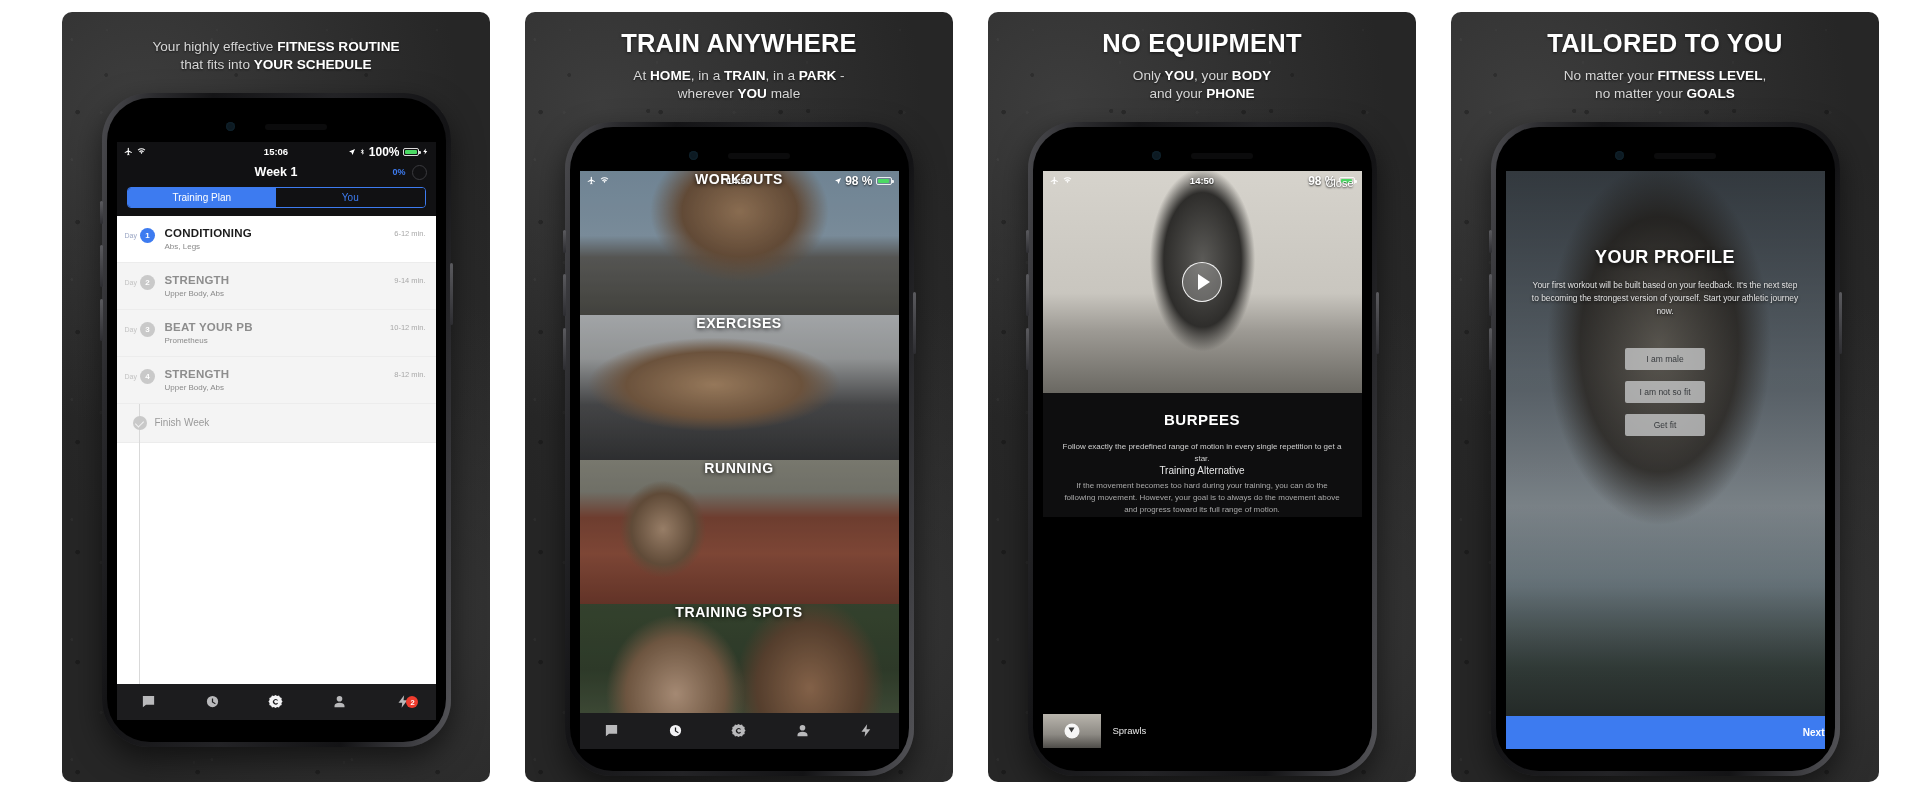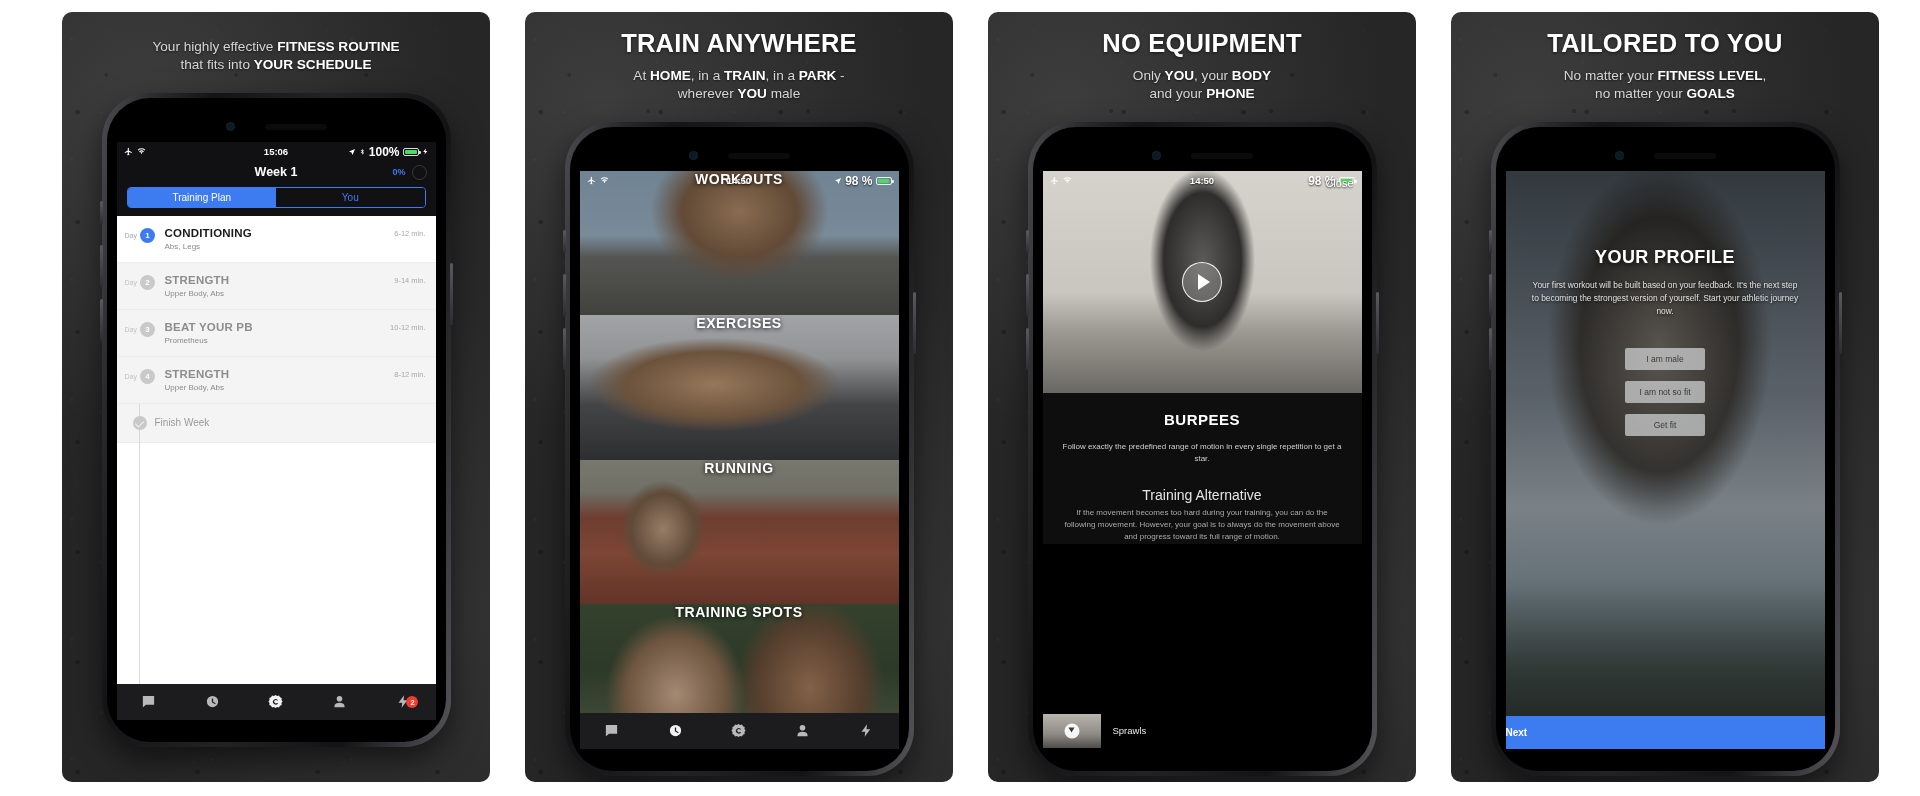--- a/index.html
+++ b/index.html
@@ -216,21 +216,21 @@
   .play {
     position: absolute; left: 50%; top: 50%; transform: translate(-50%,-50%);
     width: 40px; height: 40px; border-radius: 50%;
     background: rgba(255,255,255,.22); border: 1.5px solid rgba(255,255,255,.9);
     display: flex; align-items: center; justify-content: center;
   }
   .play::after { content:""; margin-left: 3px; border-left: 12px solid #fff; border-top: 8px solid transparent; border-bottom: 8px solid transparent; }
   .p3-body { background: #0e0e0f; padding: 18px 20px 0; text-align: center; color: #fff; }
   .p3-title { font-size: 15px; font-weight: bold; letter-spacing: .5px; }
   .p3-desc { margin-top: 13px; font-size: 8px; line-height: 1.5; color: #cfcfcf; }
-  .p3-alt-h { margin-top: 22px; font-size: 14px; color: #e6e6e6; }
+  .p3-alt-h { font-size: 10px; color: #e6e6e6; }
   .p3-alt-b { margin-top: 4px; font-size: 8px; line-height: 1.55; color: #a9a9a9; }
   .p3-bottom {
     position: absolute; left: 0; right: 16px; bottom: 0; height: 36px;
     background: #000; display: flex; align-items: center;
   }
   .p3-thumb { width: 58px; height: 34px; position: relative; flex: 0 0 auto;
     background: linear-gradient(180deg,#b9b5ad 0%,#8d8a84 60%,#4f4d49 100%); overflow: hidden; }
   .p3-thumb .dl {
     position: absolute; left: 50%; top: 50%; transform: translate(-50%,-50%);
     width: 15px; height: 15px; border-radius: 50%; background: rgba(255,255,255,.92);
@@ -251,21 +251,21 @@
   .p4-desc { margin-top: 11px; color: #e3e3e3; font-size: 8.4px; line-height: 1.55; text-shadow: 0 1px 3px rgba(0,0,0,.8); }
   .p4-opts { margin-top: 30px; display: flex; flex-direction: column; align-items: center; gap: 11px; }
   .p4-opt {
     background: rgba(210,212,214,.72); color: #36393c;
     font-size: 8.5px; padding: 6px 0; width: 80px; text-align: center;
     border-radius: 2px;
   }
   .p4-next {
     position: absolute; left: 0; right: 0; bottom: 0; z-index: 3;
     background: #3d7bf0; color: #fff; font-size: 10px; font-weight: 600;
-    text-align: left; padding: 11px 0;
+    text-align: right; padding: 11px 0;
   }
 </style>
 </head>
 <body>
 
 <div class="gallery">
 
   <div class="card">
     <div class="card-head">
       <div class="card-sub">

